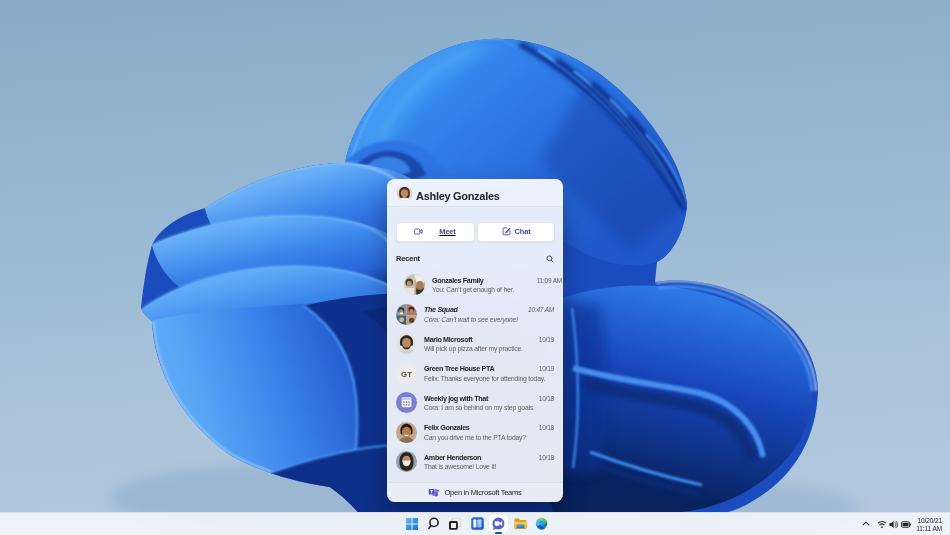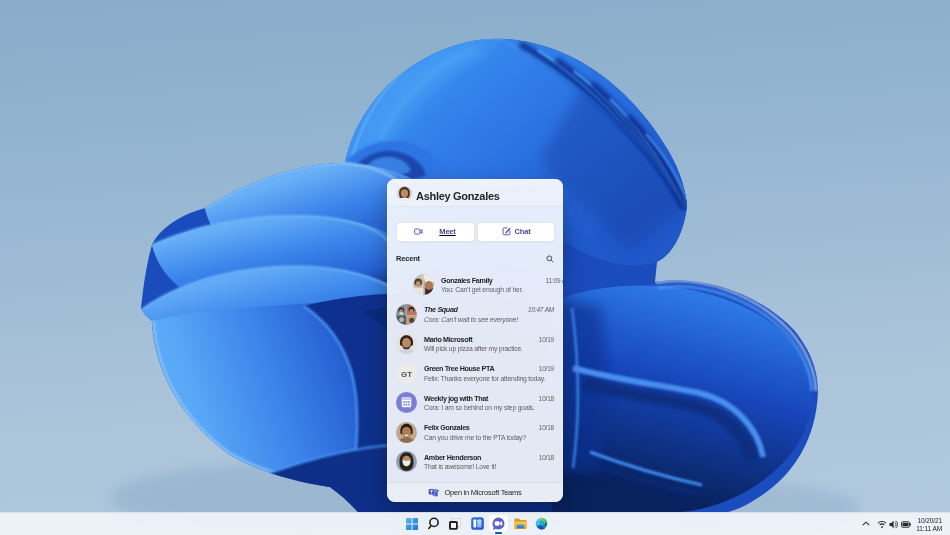--- a/index.html
+++ b/index.html
@@ -160,21 +160,21 @@
     </div>
   </div>
 
   <div style="position:absolute; left:9px; top:75px; font-size:7.5px; font-weight:bold; color:#242424; letter-spacing:-0.2px;">Recent</div>
   <svg style="position:absolute; right:9.5px; top:76px;" width="8" height="8" viewBox="0 0 12 12" fill="none" stroke="#242424" stroke-width="1.2">
     <circle cx="5" cy="5" r="3.6"></circle>
         <path d="M7.8 7.8 L11 11"></path>
   </svg>
 
   <div id="list">
-        <div style="position:absolute; left:17px; top:95px; width:100%; height:29px;padding-left:40px;">
+        <div style="position:absolute; left:8px; top:95px; width:100%; height:29px;padding-left:40px;">
       <div style="position:absolute; left:9px; top:0; width:21px; height:21px; border-radius:50%; overflow:hidden;"><svg width="21" height="21" viewBox="0 0 24 24">
               <rect width="12" height="24" fill="#cdc1b2"></rect>
               <circle cx="6" cy="9.5" r="4.4" fill="#50402f"></circle>
               <ellipse cx="6" cy="11" rx="2.7" ry="3" fill="#b9906c"></ellipse>
               <rect x="0" y="16" width="12" height="8" fill="#e8e4de"></rect>
               <rect x="12" y="0" width="12" height="24" fill="#b6a494"></rect>
               <path d="M12 6 h12 v-6 h-12 z" fill="#ede9e4"></path>
               <ellipse cx="18.4" cy="7" rx="5" ry="4" fill="#f0ece7"></ellipse>
               <ellipse cx="18.2" cy="13" rx="4.2" ry="5" fill="#a97a56"></ellipse>
               <path d="M14 15 a4.5 4.5 0 0 0 8.5 0 v9 h-8.5 z" fill="#3a2c22"></path>

